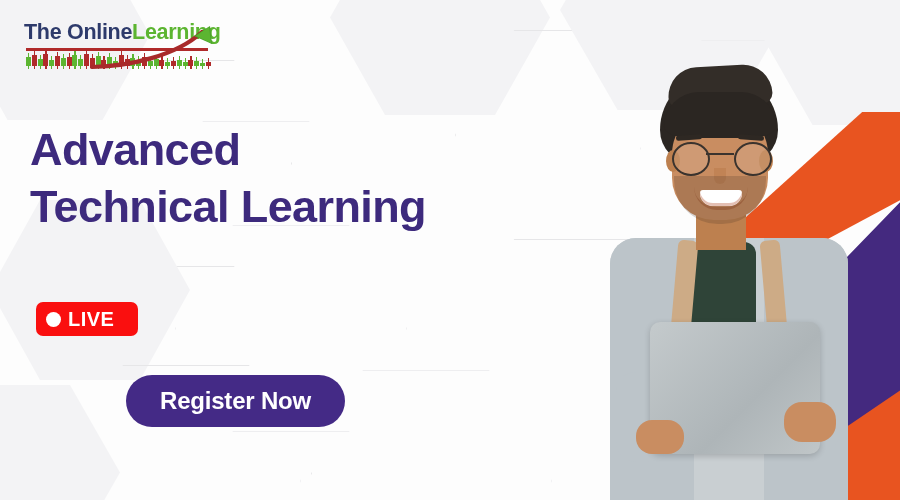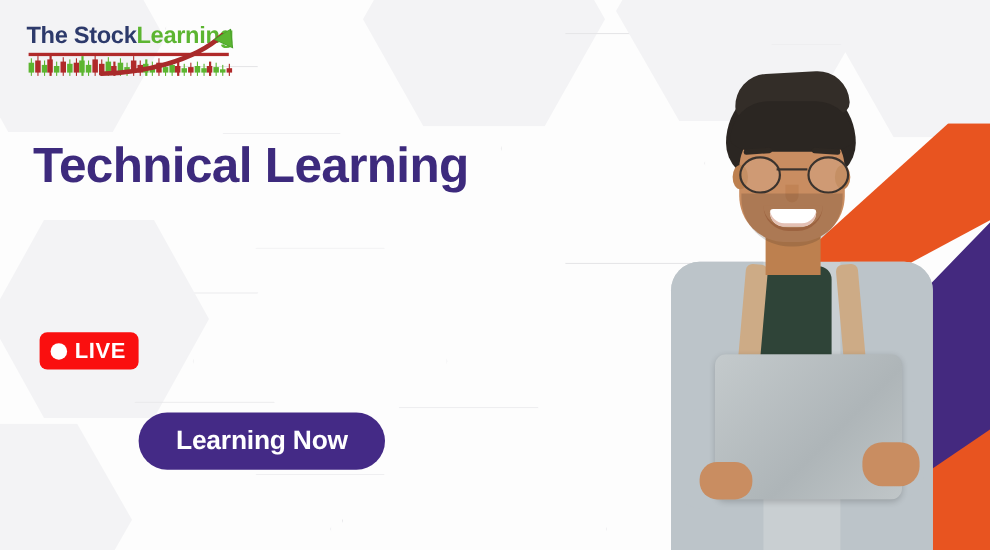--- a/index.html
+++ b/index.html
@@ -93,21 +93,21 @@
   .logo-arrow{position:absolute;left:66px;top:4px;width:136px;height:46px;pointer-events:none;}
 
   
   .headline{position:absolute;left:30px;top:122px;width:540px;
     color:#3d2a7d;font-size:45px;font-weight:bold;line-height:1.26;letter-spacing:-0.6px;}
   .headline .l2{display:block;}
 
   
   .live-row{position:absolute;left:36px;top:302px;display:flex;align-items:center;gap:16px;}
   .live-badge{display:flex;align-items:center;gap:7px;background:#fa0f0f;border-radius:7px;
-    padding:7px 12px 7px 10px;}
+    padding:7px 24px 7px 10px;}
   .live-dot{width:15px;height:15px;border-radius:50%;background:#ffffff;flex:none;}
   .live-text{color:#ffffff;font-size:20px;font-weight:bold;letter-spacing:0.5px;line-height:1;}
   .sub-head{color:#3d2a7d;font-size:31px;font-weight:bold;letter-spacing:-0.3px;line-height:1;white-space:nowrap;}
 
   
   .cta{position:absolute;left:126px;top:375px;background:#442a86;color:#ffffff;
     border:none;border-radius:30px;padding:0 34px;height:52px;
     font-family:"Liberation Sans", sans-serif;font-size:24px;font-weight:bold;
     letter-spacing:-0.2px;cursor:pointer;}
 </style>
@@ -163,21 +163,21 @@
     <div class="p-smile"></div>
     <div class="arm-l"></div>
     <div class="arm-r"></div>
     <div class="laptop"></div>
     <div class="hand-l"></div>
     <div class="hand-r"></div>
   </div>
 
   <div class="logo">
     <div class="logo-text">
-      <span class="logo-the">The Stock</span><span class="logo-learning">Learning</span>
+      <span class="logo-the">The Online</span><span class="logo-learning">Learning</span>
     </div>
     <div class="logo-underline"></div>
     <div class="candles" id="candles">
         <div class="candle" style="left: 0px; height: 9px; background: rgb(92, 181, 49);">
           <div style="position: absolute; left: 2px; top: -4px; width: 1.3px; height: 16px; background: rgb(92, 181, 49);"></div>
         </div>
         <div class="candle" style="left: 5.8px; height: 11px; background: rgb(176, 42, 42);">
           <div style="position: absolute; left: 2px; top: -4px; width: 1.3px; height: 18px; background: rgb(176, 42, 42);"></div>
         </div>
         <div class="candle" style="left: 11.6px; height: 7px; background: rgb(92, 181, 49);">
@@ -272,25 +272,26 @@
         </div>
       </div>
     <svg class="logo-arrow" viewBox="0 0 136 46">
       <path d="M2 41 C 40 40, 86 30, 112 6" stroke="#a82a2a" stroke-width="4.2" fill="none" stroke-linecap="round"></path>
       <polygon points="120,0 122,18 104,10" fill="#4aa02c"></polygon>
       <polygon points="119,1 121,17 106,10" fill="#5cb531"></polygon>
     </svg>
   </div>
 
   <div class="headline">
+    <span>Advanced</span>
     <span class="l2">Technical Learning</span>
   </div>
 
   <div class="live-row">
     <div class="live-badge">
       <span class="live-dot"></span>
       <span class="live-text">LIVE</span>
     </div>
   </div>
 
-  <button class="cta">Learning Now</button>
+  <button class="cta">Register Now</button>
 
 </div>
 
 </body></html>

